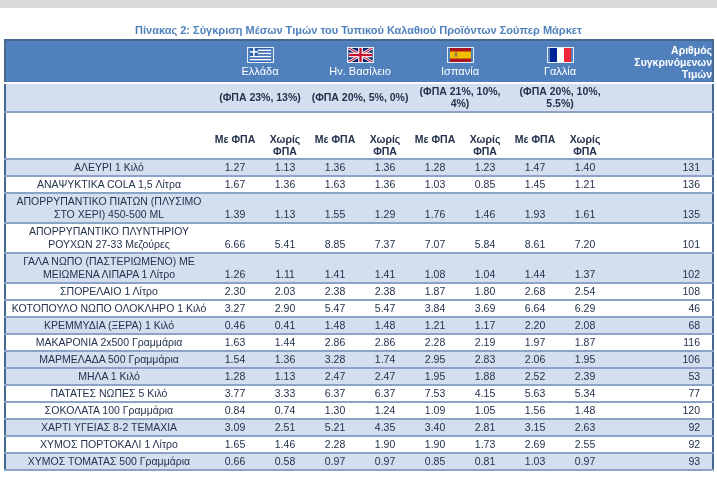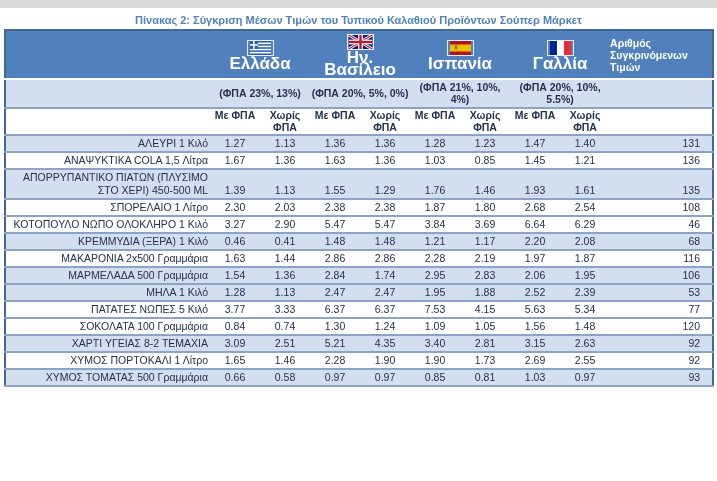--- a/index.html
+++ b/index.html
@@ -13,66 +13,66 @@
   }
   *{box-sizing:border-box;}
   html,body{margin:0;padding:0;}
   body{
     width:717px;height:481px;background:#ffffff;
     font-family:"Liberation Sans","DejaVu Sans",sans-serif;
     overflow:hidden;
   }
   .top-strip{height:8px;background:#dadada;width:717px;}
   .doc-title{
-    margin:6px 0 3px;text-align:center;
+    margin:16px 0 3px;text-align:center;
     font-size:11px;font-weight:bold;color:var(--title-color);
     letter-spacing:0;
   }
   table.price-table{
     border-collapse:collapse;table-layout:fixed;
     width:708px;margin-left:4px;
     border:2px solid var(--outer-border);
   }
   col.c-prod{width:205px;}
   col.c-num{width:50px;}
   col.c-count{width:103px;}
   th,td{font-size:10.5px;overflow:hidden;}
   
   tr.hdr1 th{
     background:var(--header-bg);color:#fff;
     border-bottom:2px solid #ffffff;
     padding:3px 0 2px;vertical-align:middle;text-align:center;
   }
-  tr.hdr1 .cname{font-weight:bold;font-size:17px;line-height:12px;}
+  tr.hdr1 .cname{font-weight:normal;font-size:11px;line-height:12px;}
   .flag{display:block;width:27px;margin:0 auto 2px;line-height:0;}
   .flag svg{display:block;margin:0 auto;border:1px solid #e8eef7;}
   .count-h-text{
-    font-weight:bold;font-size:10.5px;line-height:12px;text-align:left;
+    font-weight:bold;font-size:10.5px;line-height:12px;text-align:right;
   }
   
   tr.hdr2 th{
     background:var(--band-bg);color:var(--text-dark);
     font-weight:bold;font-size:10.5px;
     border-bottom:2px solid var(--grid-line);
     padding:1px 0 2px;line-height:12px;
   }
   
   tr.hdr3 th{
     background:#fff;color:var(--text-dark);
     font-weight:bold;font-size:10.5px;text-align:center;
     vertical-align:top;border-bottom:2px solid var(--grid-line);
-    padding:0 2px 1px;line-height:12px;
+    padding:20px 2px 1px;line-height:12px;
   }
   
   tbody td{
     color:var(--text-dark);
     border-bottom:2px solid var(--grid-line);
     padding:1px 0;line-height:13px;vertical-align:bottom;
   }
-  td.prod{text-align:right;padding-left:4px;padding-right:2px;}
+  td.prod{text-align:center;padding-left:4px;padding-right:2px;}
   td.num{text-align:center;}
   td.count{text-align:right;padding-right:12px;}
   tr.shaded td{background:var(--row-alt-bg);}
   tr.plain td{background:#ffffff;}
 </style>
 </head>
 <body>
 
 <div class="top-strip"></div>
 
@@ -200,20 +200,44 @@
         <td class="num">1.13</td>
         <td class="num">1.55</td>
         <td class="num">1.29</td>
         <td class="num">1.76</td>
         <td class="num">1.46</td>
         <td class="num">1.93</td>
         <td class="num">1.61</td>
         <td class="count">135</td>
       </tr>
       <tr class="plain">
+        <td class="prod">ΑΠΟΡΡΥΠΑΝΤΙΚΟ ΠΛΥΝΤΗΡΙΟΥ ΡΟΥΧΩΝ 27-33 Μεζούρες</td>
+        <td class="num">6.66</td>
+        <td class="num">5.41</td>
+        <td class="num">8.85</td>
+        <td class="num">7.37</td>
+        <td class="num">7.07</td>
+        <td class="num">5.84</td>
+        <td class="num">8.61</td>
+        <td class="num">7.20</td>
+        <td class="count">101</td>
+      </tr>
+      <tr class="shaded">
+        <td class="prod">ΓΑΛΑ ΝΩΠΟ (ΠΑΣΤΕΡΙΩΜΕΝΟ) ΜΕ ΜΕΙΩΜΕΝΑ ΛΙΠΑΡΑ 1 Λίτρο</td>
+        <td class="num">1.26</td>
+        <td class="num">1.11</td>
+        <td class="num">1.41</td>
+        <td class="num">1.41</td>
+        <td class="num">1.08</td>
+        <td class="num">1.04</td>
+        <td class="num">1.44</td>
+        <td class="num">1.37</td>
+        <td class="count">102</td>
+      </tr>
+      <tr class="plain">
         <td class="prod">ΣΠΟΡΕΛΑΙΟ 1 Λίτρο</td>
         <td class="num">2.30</td>
         <td class="num">2.03</td>
         <td class="num">2.38</td>
         <td class="num">2.38</td>
         <td class="num">1.87</td>
         <td class="num">1.80</td>
         <td class="num">2.68</td>
         <td class="num">2.54</td>
         <td class="count">108</td>
@@ -251,21 +275,21 @@
         <td class="num">2.28</td>
         <td class="num">2.19</td>
         <td class="num">1.97</td>
         <td class="num">1.87</td>
         <td class="count">116</td>
       </tr>
       <tr class="shaded">
         <td class="prod">ΜΑΡΜΕΛΑΔΑ 500 Γραμμάρια</td>
         <td class="num">1.54</td>
         <td class="num">1.36</td>
-        <td class="num">2.84</td>
+        <td class="num">3.28</td>
         <td class="num">1.74</td>
         <td class="num">2.95</td>
         <td class="num">2.83</td>
         <td class="num">2.06</td>
         <td class="num">1.95</td>
         <td class="count">106</td>
       </tr>
       <tr class="shaded">
         <td class="prod">ΜΗΛΑ 1 Κιλό</td>
         <td class="num">1.28</td>

